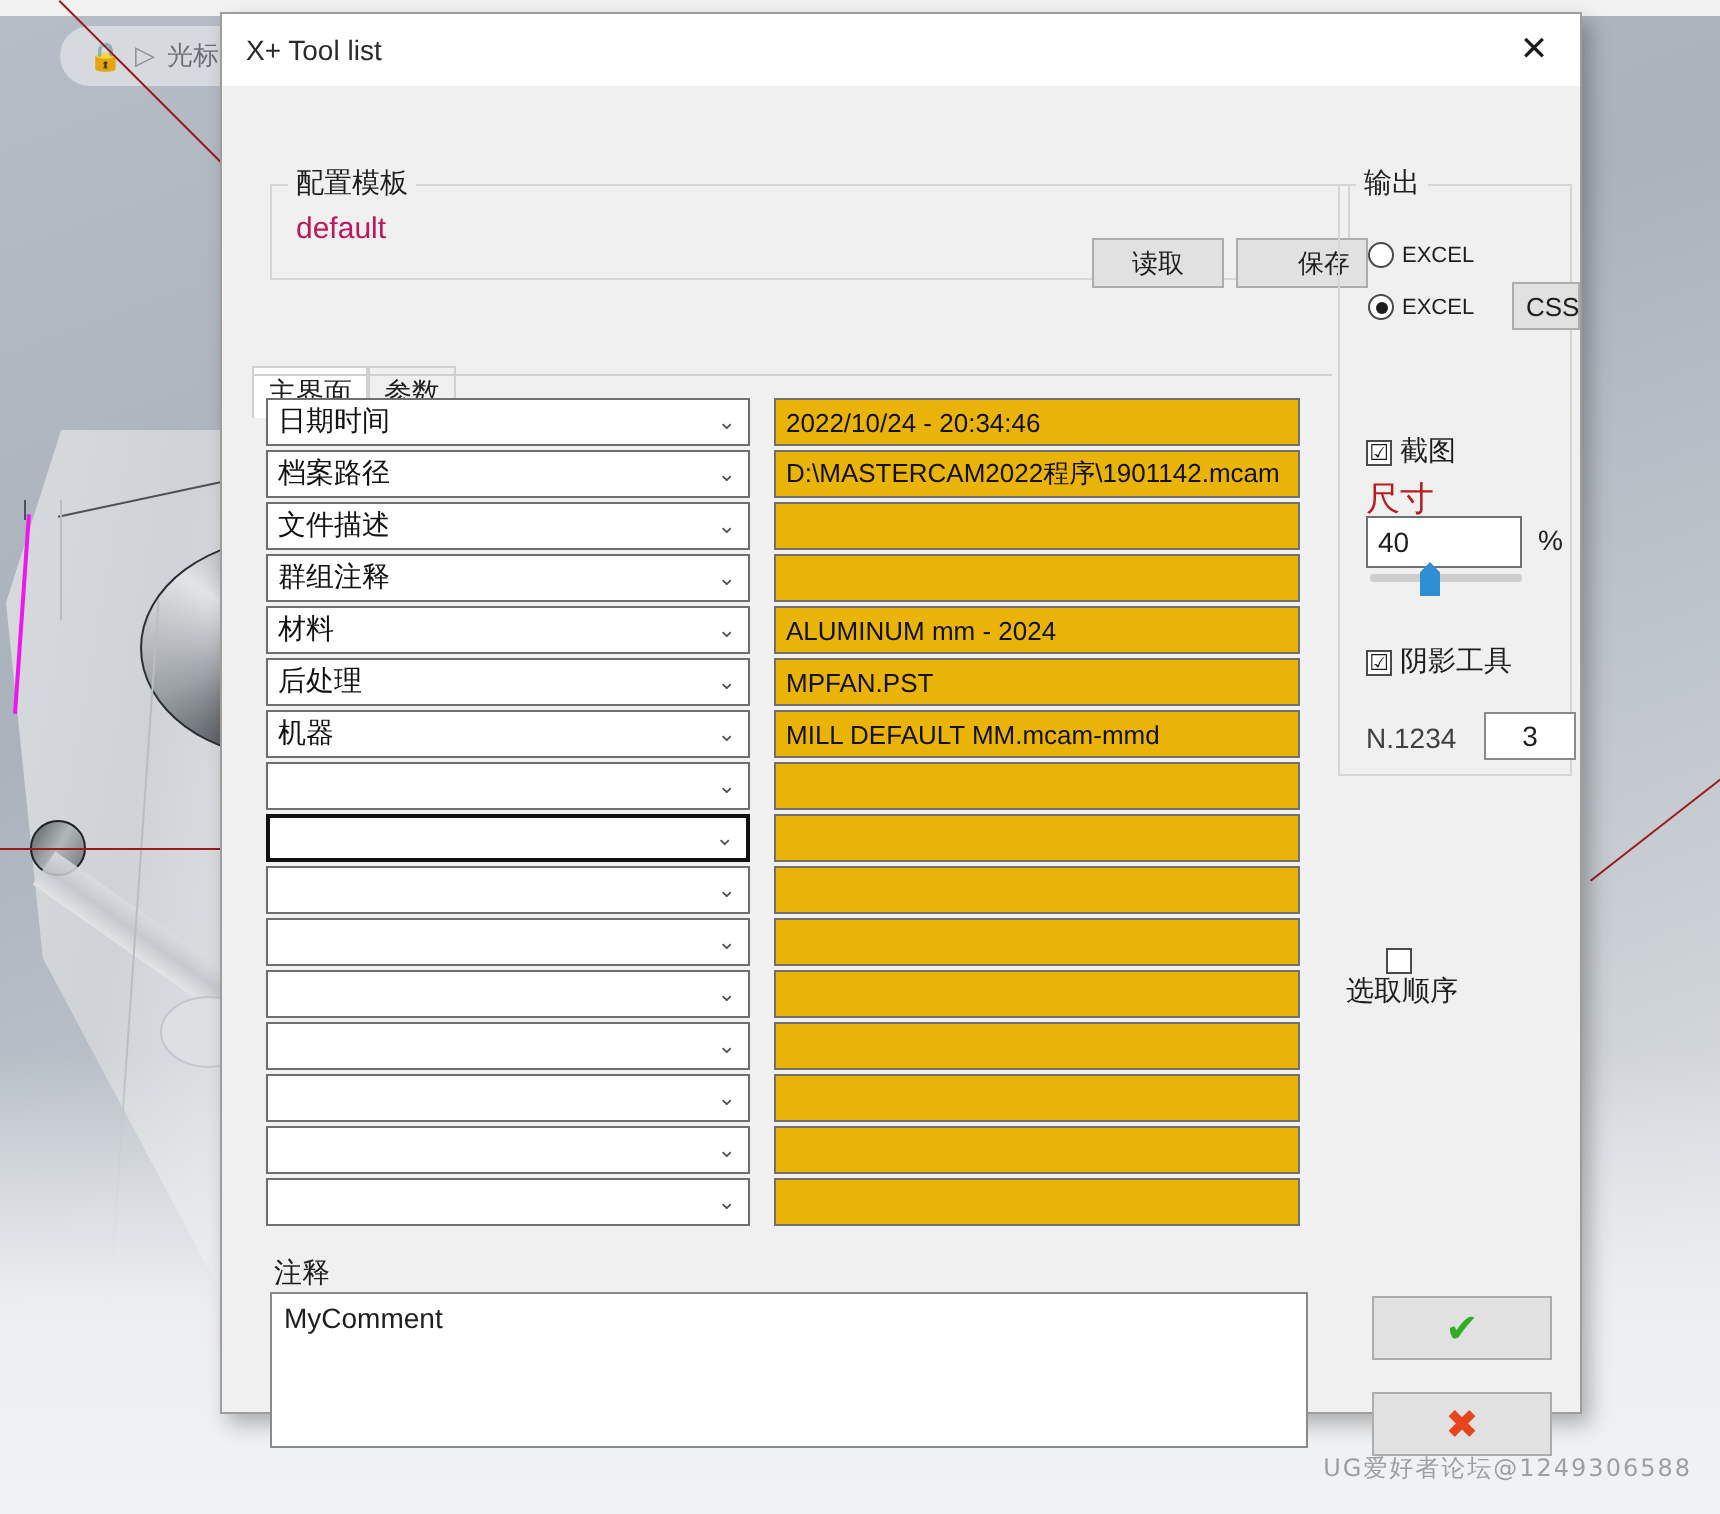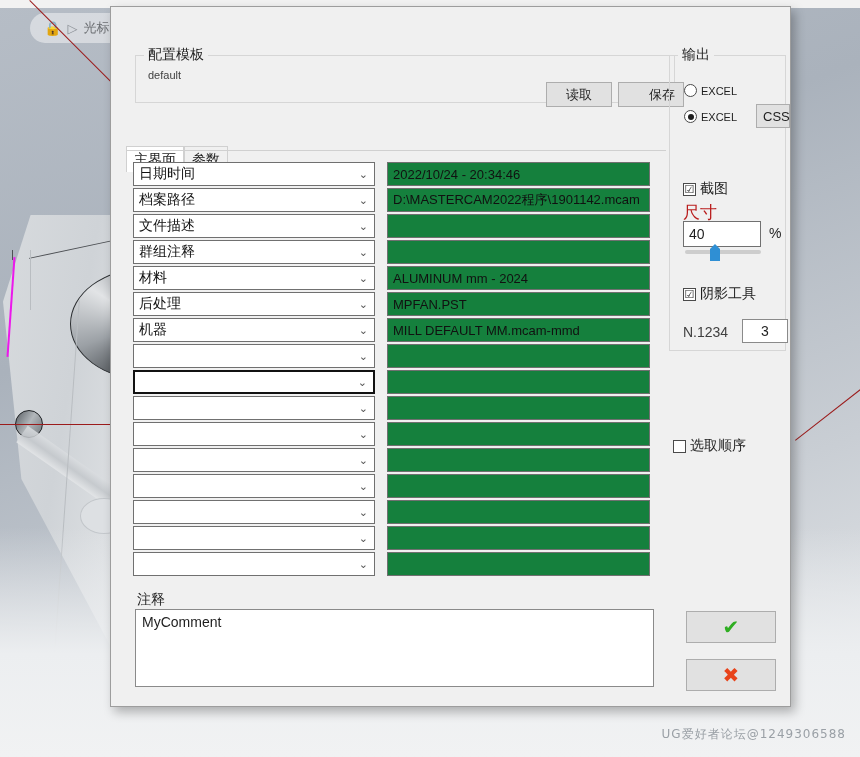--- a/index.html
+++ b/index.html
@@ -130,21 +130,21 @@
   }
   .groupbox > .gb-title {
     position: absolute; top: -10px; left: 8px;
     background: #f0f0f0; padding: 0 4px;
     font-size: 14px; color: #1e1e1e; text-align: center;
   }
 
   #gb-template { left: 24px; top: 48px; width: 540px; height: 48px; }
   #tpl-value {
     position: absolute; left: 12px; top: 13px;
-    font-size: 11px; color: #404040;
+    font-size: 15px; color: #be185d;
   }
 
   .winbtn {
     background: #e1e1e1;
     border: 1px solid #adadad;
     font-size: 13px; color: #1e1e1e;
     cursor: pointer;
     font-family: "Liberation Sans", sans-serif;
   }
 
@@ -189,21 +189,21 @@
   .combo.focused { border: 2px solid #111; }
   .combo .chev {
     position: absolute; right: 6px; top: 50%;
     transform: translateY(-50%);
     font-size: 11px; color: #555;
     font-family: "DejaVu Sans", sans-serif;
   }
   .txt {
     position: absolute; left: 254px; top: 0;
     width: 263px; height: 24px;
-    background: #15803d; border: 1px solid #707070;
+    background: #eab308; border: 1px solid #707070;
     box-sizing: border-box;
     font-size: 13px; color: #111;
     display: flex; align-items: center;
     padding-left: 5px; overflow: hidden; white-space: nowrap;
     cursor: text;
   }
 
   
   #gb-comment-label {
     position: absolute; left: 26px; top: 584px;
@@ -277,21 +277,21 @@
   #chk-shadow { left: 572px; top: 278px; }
   #lbl-n1234 { position: absolute; left: 572px; top: 317px; font-size: 14px; color: #404040; }
   #in-n {
     position: absolute; left: 631px; top: 312px;
     width: 46px; height: 24px;
     background: #fff; border: 1px solid #8a8a8a; box-sizing: border-box;
     font-size: 14px; color: #1e1e1e;
     display: flex; align-items: center; justify-content: center; cursor: text;
   }
 
-  #chk-order { left: 562px; top: 430px; }
+  #chk-order { left: 562px; top: 430px; flex-direction: column; }
 
   #btn-ok, #btn-cancel {
     position: absolute; left: 575px; width: 90px; height: 32px;
     display: flex; align-items: center; justify-content: center;
   }
   #btn-ok { top: 604px; }
   #btn-cancel { top: 652px; }
   .mark-ok { color: #2fae22; font-size: 20px; font-weight: bold; font-family: "DejaVu Sans", sans-serif; }
   .mark-x  { color: #e8431a; font-size: 20px; font-weight: bold; font-family: "DejaVu Sans", sans-serif; }
 </style>
@@ -324,20 +324,24 @@
   <div class="axis-line" style="left:795px; top:440px; width:90px; transform:rotate(-38deg); transform-origin:0 0;"></div>
   <div class="axis-line" style="left:300px; top:710px; width:60px; transform:rotate(70deg); transform-origin:0 0;"></div>
   <div class="axis-line" style="left:585px; top:710px; width:60px; transform:rotate(48deg); transform-origin:0 0;"></div>
 
   <div id="bg-bottom-fade"></div>
   <div class="watermark">UG爱好者论坛@1249306588</div>
 </div>
 
 <div id="dialog">
 
+  <div id="titlebar">
+    <span id="title-text">X+ Tool list</span>
+    <div id="close-btn">✕</div>
+  </div>
 
   <div id="body">
 
     <div class="groupbox" id="gb-template">
       <span class="gb-title">配置模板</span>
       <span id="tpl-value">default</span>
       <button class="winbtn" id="btn-read">读取</button>
       <button class="winbtn" id="btn-save">保存</button>
     </div>
 

